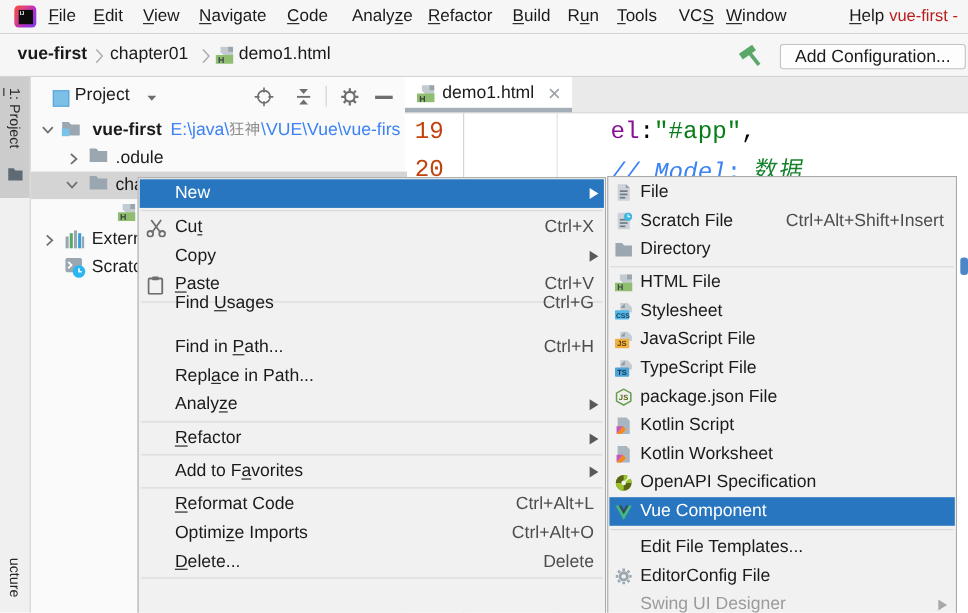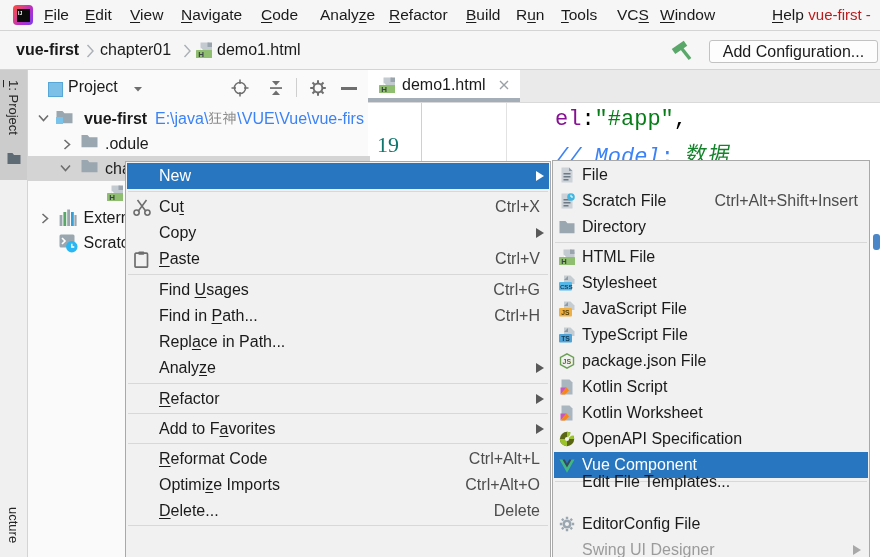--- a/index.html
+++ b/index.html
@@ -25,21 +25,21 @@
 #projpanel { left:28px; top:70px; width:340px; height:487px; background:#fafafa; z-index:1; }
 #projpanel .hdr { position:absolute; left:0; top:0; width:342px; height:34px; }
 #projpanel .row { position:absolute; left:0; width:342px; height:25px; }
 .tlabel { position:absolute; font-size:16px; color:#1a1a1a; white-space:nowrap; line-height:25px; top:0; }
 
 #editor { left:368px; top:70px; width:512px; height:487px; background:#fff; z-index:0; }
 #tabbar { position:absolute; left:0; top:0; width:512px; height:33px; background:#eaeaea; border-bottom:1px solid #d9d9d9; }
 #tab1 { position:absolute; left:0; top:0; width:152px; height:29px; background:#ffffff; }
 #tabline { position:absolute; left:0; top:28px; width:152px; height:4px; background:#a4aeb9; }
 .code { position:absolute; font-family:"Liberation Mono", monospace; font-size:22px; white-space:pre; line-height:24px; }
-.lnum { position:absolute; font-family:Liberation Serif, serif; font-size:22px; color:#0f766e;margin-top:25px; }
+.lnum { position:absolute; font-family:Liberation Mono, monospace; font-size:22px; color:#c2410c; }
 
 .menu { position:absolute; background:#f1f1f1; border:1px solid #a9a9a9; z-index:10; }
 #menu1 { left:125px; top:161px; width:426px; height:402px; }
 #menu2 { left:552px; top:160px; width:318px; height:402px; }
 .mrow { position:absolute; left:1px; width:calc(100% - 2px); height:26px; }
 .mrow .txt { position:absolute; font-size:16px; color:#1a1a1a; line-height:26px; white-space:nowrap; }
 .mrow .sc { position:absolute; right:9px; font-size:16px; color:#4d4d4d; line-height:26px; }
 .mrow.hl { background:#2776bf; }
 .mrow.hl .txt { color:#fff; }
 .msep { position:absolute; left:2px; width:calc(100% - 4px); height:1px; background:#d8d8d8; }
@@ -250,21 +250,21 @@
       </div>
   <div class="mrow" style="top:84px">
         <svg class="micon" style="left:7px;top:5px" width="15" height="17" viewBox="0 0 15 17">
           <rect x="1" y="2.2" width="12.5" height="14" rx="1" stroke="#6e6e6e" stroke-width="1.7" fill="none"></rect>
           <rect x="4.4" y="0.4" width="5.8" height="3.4" rx="0.8" fill="#6e6e6e"></rect>
         </svg>
         <span class="txt" style="left:32px"><u>P</u>aste</span>
         <span class="sc">Ctrl+V</span>
       </div>
   <div class="msep" style="top:112px"></div>
-  <div class="mrow" style="top:115px">
+  <div class="mrow" style="top:101px">
         <span class="txt" style="left:32px">Find <u>U</u>sages</span>
         <span class="sc">Ctrl+G</span>
       </div>
   <div class="mrow" style="top:141px">
         <span class="txt" style="left:32px">Find in <u>P</u>ath...</span>
         <span class="sc">Ctrl+H</span>
       </div>
   <div class="mrow" style="top:167px">
         <span class="txt" style="left:32px">Repl<u>a</u>ce in Path...</span>
       </div>
@@ -401,21 +401,21 @@
         <span class="txt" style="left:28px">OpenAPI Specification</span>
       </div>
   <div class="mrow hl" style="top:291px">
         <svg class="micon" style="left:5px;top:6px" width="16" height="16" viewBox="0 0 16 16">
           <path d="M0.5 1.5 h3.9 l3.6 6.2 L11.6 1.5 h3.9 L8 14.8 Z" fill="#41b883"></path>
           <path d="M3.4 1.5 h2.3 L8 5.4 l2.3 -3.9 h2.3 L8 9.4 Z" fill="#35495e"></path>
         </svg>
         <span class="txt" style="left:28px">Vue Component</span>
       </div>
   <div class="msep" style="top:320px"></div>
-  <div class="mrow" style="top:308px">
+  <div class="mrow" style="top:324px">
         <span class="txt" style="left:28px">Edit File Templates...</span>
       </div>
   <div class="mrow" style="top:350px">
         <svg class="micon" style="left:5px;top:5px" width="16" height="16" viewBox="0 0 16 16">
           <circle cx="8" cy="8" r="4.6" fill="#9aa7b0"></circle>
           <circle cx="8" cy="8" r="2" fill="#f1f1f1"></circle>
           <g stroke="#9aa7b0" stroke-width="2.4">
             <path d="M8 0.8 V3 M8 13 V15.2 M0.8 8 H3 M13 8 H15.2 M2.9 2.9 L4.5 4.5 M11.5 11.5 L13.1 13.1 M13.1 2.9 L11.5 4.5 M4.5 11.5 L2.9 13.1"></path>
           </g>
         </svg>

